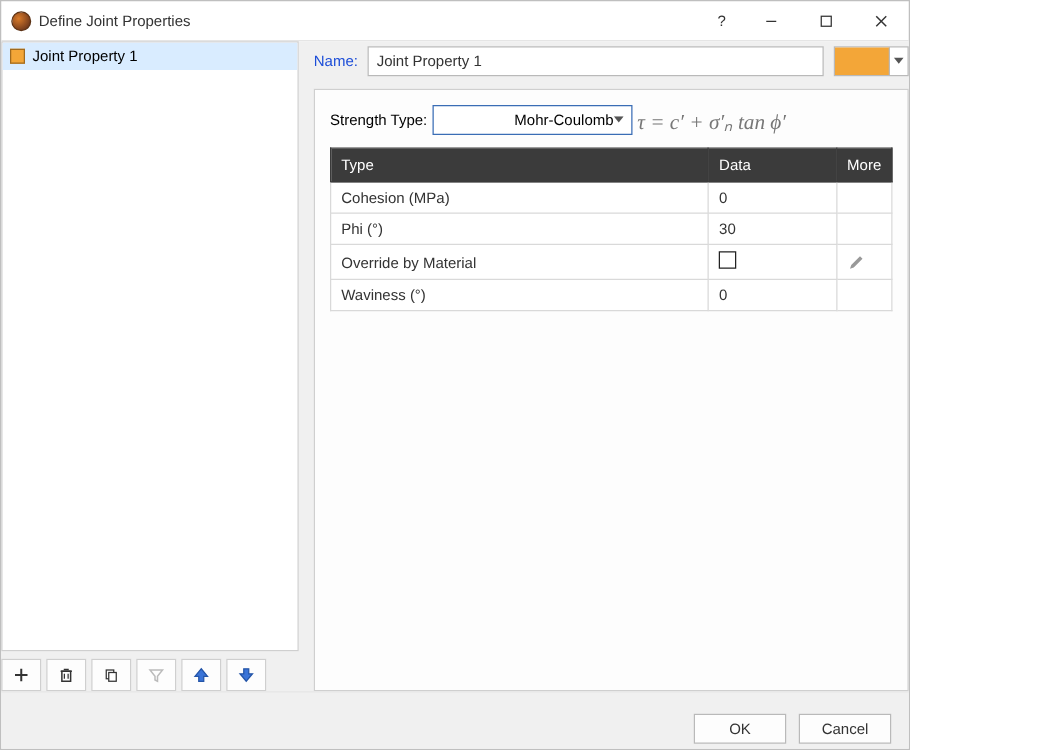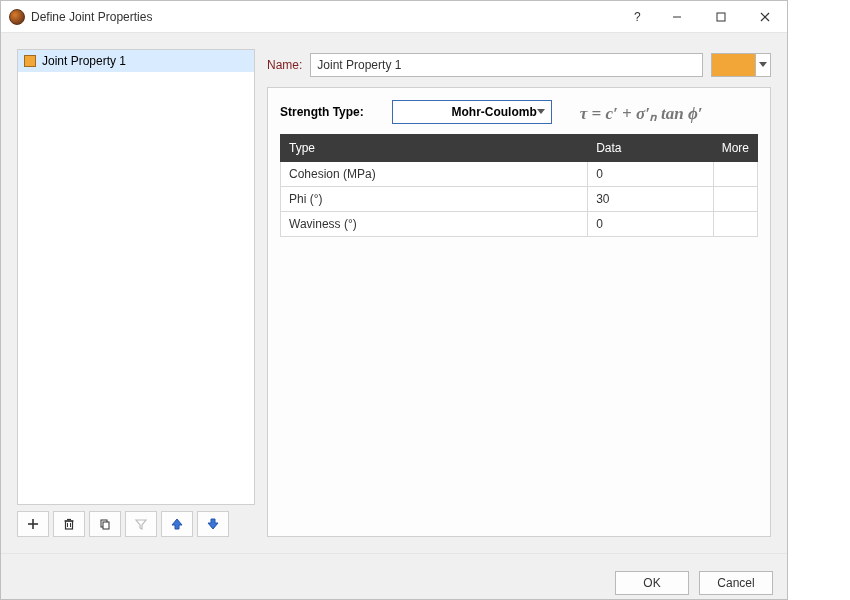--- a/index.html
+++ b/index.html
@@ -1,46 +1,46 @@
 <!DOCTYPE html>
 <html><head>
 <meta charset="utf-8">
 <style>
   * { box-sizing: border-box; font-family: "Segoe UI", Tahoma, sans-serif; font-size: 12px; }
   html, body { margin:0; padding:0; background:#fff; }
-  .window { width:788px; height:600px; border:1px solid #bfbfbf; display:flex; flex-direction:column; background:#fff; }
+  .window { width:728px; height:600px; border:1px solid #bfbfbf; display:flex; flex-direction:column; background:#fff; }
   .titlebar { height:32px; display:flex; align-items:center; padding:0 0 0 8px; border-bottom:1px solid #e5e5e5; }
   .titlebar .app-icon { width:16px; height:16px; margin-right:6px; border-radius:50%; background: radial-gradient(circle at 35% 35%, #d97b2a 0%, #7b3f1d 70%, #4c2812 100%); border:1px solid #5c3215;}
   .titlebar .title { flex:1; color:#333; }
   .win-buttons { display:flex; height:100%; }
   .win-btn { width:44px; display:flex; align-items:center; justify-content:center; color:#333; }
   .win-btn.help { width:34px; }
-  .body { flex:1; display:flex; padding:16px; gap:12px; background:#f0f0f0; min-height:0;}
+  .body { flex:1; display:flex; padding:0; gap:12px; background:#f0f0f0; min-height:0;}
   .sidebar { width:238px; display:flex; flex-direction:column; }
   .list { flex:1; background:#fff; border:1px solid #cfcfcf; overflow:auto; }
   .list-item { display:flex; align-items:center; gap:6px; padding:4px 6px; }
   .list-item.selected { background:#d9ecff; }
   .swatch { width:12px; height:12px; border:1px solid #a06a1f; background:#f3a638; }
   .tool-row { display:flex; gap:0; margin-top:6px; }
   .tbtn { width:32px; height:26px; border:1px solid #cfcfcf; background:#fdfdfd; display:flex; align-items:center; justify-content:center; margin-right:4px;}
   .tbtn.disabled { color:#bbb; }
   .tbtn:last-child{ margin-right:0;}
   .main { flex:1; display:flex; flex-direction:column; min-width:0;}
   .name-row { display:flex; align-items:center; gap:8px; padding:4px 0 10px 0;}
-  .name-row label { color:#7f1d1d; }
+  .name-row label { color:#1d4ed8; }
   .name-input { flex:1; height:24px; border:1px solid #b9b9b9; padding:0 6px; background:#fff; color:#333;}
   .color-btn { width:60px; height:24px; border:1px solid #b9b9b9; background:#fff; display:flex; align-items:center; }
   .color-chip { flex:1; height:100%; background:#f3a638; border-right:1px solid #b9b9b9;}
   .color-caret { width:14px; display:flex; align-items:center; justify-content:center; color:#555;}
   .tab-area { border:1px solid #cfcfcf; background:#fdfdfd; flex:1; display:flex; flex-direction:column; min-height:0;}
   .tabs { display:flex; height:28px; background:#eee; border-bottom:1px solid #cfcfcf; padding-left:4px;}
   .tab { padding:0 14px; display:flex; align-items:center; border:1px solid transparent; border-bottom:none; margin-top:3px; color:#444; }
   .tab.active { background:#fdfdfd; border-color:#cfcfcf; border-bottom:1px solid #fdfdfd; position:relative; top:1px;}
   .tab-body { padding:12px 12px; display:flex; flex-direction:column; gap:10px; }
-  .strength-row { display:flex; align-items:center; gap:28px;font-weight:bold; }
+  .strength-row { display:flex; align-items:center; gap:4px; }
   .select { width:160px; height:24px; border:1px solid #3a6db5; display:flex; align-items:center; justify-content:flex-end; padding:0 6px; background:#fff;}
   .formula { color:#777; font-family: "Cambria Math","Times New Roman",serif; font-size:17px; font-style:italic; }
   table.grid { width:100%; border-collapse:collapse; }
   table.grid th { background:#3b3b3b; color:#fff; text-align:left; font-weight:normal; padding:6px 8px; border:1px solid #3b3b3b;margin-top:33px;}
   table.grid td { border:1px solid #d9d9d9; padding:5px 8px; color:#333; background:#fff;}
   table.grid th.more, table.grid td.more { width:42px; text-align:center;}
   .chk { width:14px; height:14px; border:1.6px solid #222; display:inline-block;}
   .footer { height:46px; border-top:1px solid #e5e5e5; display:flex; align-items:center; justify-content:flex-end; gap:10px; padding:0 14px; background:#f0f0f0;}
   .btn { min-width:74px; height:24px; border:1px solid #b9b9b9; background:#fdfdfd; display:flex; align-items:center; justify-content:center; color:#333;margin-top:12px;}
   svg { display:block; }
@@ -167,20 +167,29 @@
                 <td>Cohesion (MPa)</td>
                 <td>0</td>
                 <td class="more"></td>
               </tr>
               <tr>
                 <td>Phi (°)</td>
                 <td>30</td>
                 <td class="more"></td>
               </tr>
               <tr>
+                <td>Override by Material</td>
+                <td><span class="chk"></span></td>
+                <td class="more">
+                  <svg width="14" height="14" viewBox="0 0 14 14">
+                      <path d="M2 12 L3 9 L10 2 L12 4 L5 11 Z" fill="#999"></path>
+                    </svg>
+                </td>
+              </tr>
+              <tr>
                 <td>Waviness (°)</td>
                 <td>0</td>
                 <td class="more"></td>
               </tr>
             </tbody>
           </table>
         </div>
       </div>
     </div>
   </div>

